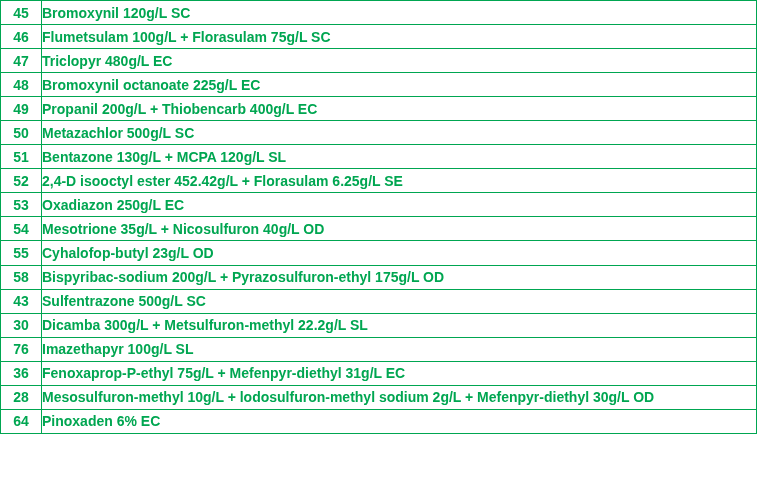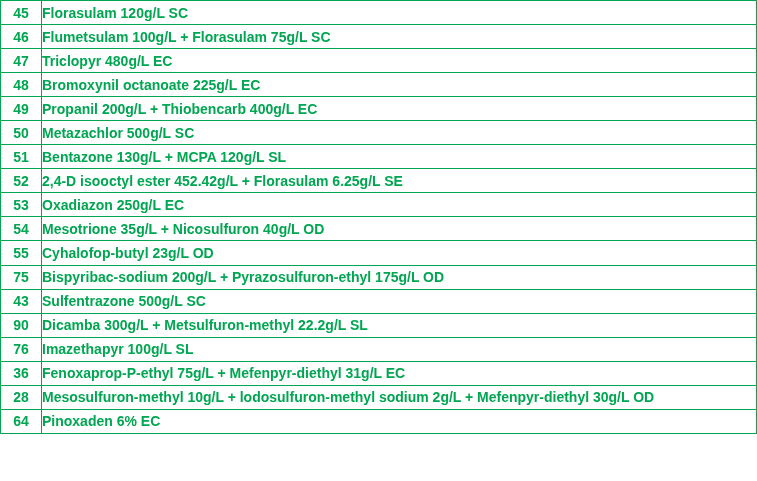--- a/index.html
+++ b/index.html
@@ -49,21 +49,21 @@
   }
 </style>
 </head>
 <body>
 
 <div class="sheet">
   <table class="product-table">
     <tbody>
       <tr>
         <td class="num-cell">45</td>
-        <td class="name-cell">Florasulam 120g/L SC</td>
+        <td class="name-cell">Bromoxynil 120g/L SC</td>
       </tr>
       <tr>
         <td class="num-cell">46</td>
         <td class="name-cell">Flumetsulam 100g/L + Florasulam 75g/L SC</td>
       </tr>
       <tr>
         <td class="num-cell">47</td>
         <td class="name-cell">Triclopyr 480g/L EC</td>
       </tr>
       <tr>
@@ -92,29 +92,29 @@
       </tr>
       <tr>
         <td class="num-cell">54</td>
         <td class="name-cell">Mesotrione 35g/L + Nicosulfuron 40g/L OD</td>
       </tr>
       <tr>
         <td class="num-cell">55</td>
         <td class="name-cell">Cyhalofop-butyl 23g/L OD</td>
       </tr>
       <tr>
-        <td class="num-cell">75</td>
+        <td class="num-cell">58</td>
         <td class="name-cell">Bispyribac-sodium 200g/L + Pyrazosulfuron-ethyl 175g/L OD</td>
       </tr>
       <tr>
         <td class="num-cell">43</td>
         <td class="name-cell">Sulfentrazone 500g/L SC</td>
       </tr>
       <tr>
-        <td class="num-cell">90</td>
+        <td class="num-cell">30</td>
         <td class="name-cell">Dicamba 300g/L + Metsulfuron-methyl 22.2g/L SL</td>
       </tr>
       <tr>
         <td class="num-cell">76</td>
         <td class="name-cell">Imazethapyr 100g/L SL</td>
       </tr>
       <tr>
         <td class="num-cell">36</td>
         <td class="name-cell">Fenoxaprop-P-ethyl 75g/L + Mefenpyr-diethyl 31g/L EC</td>
       </tr>

